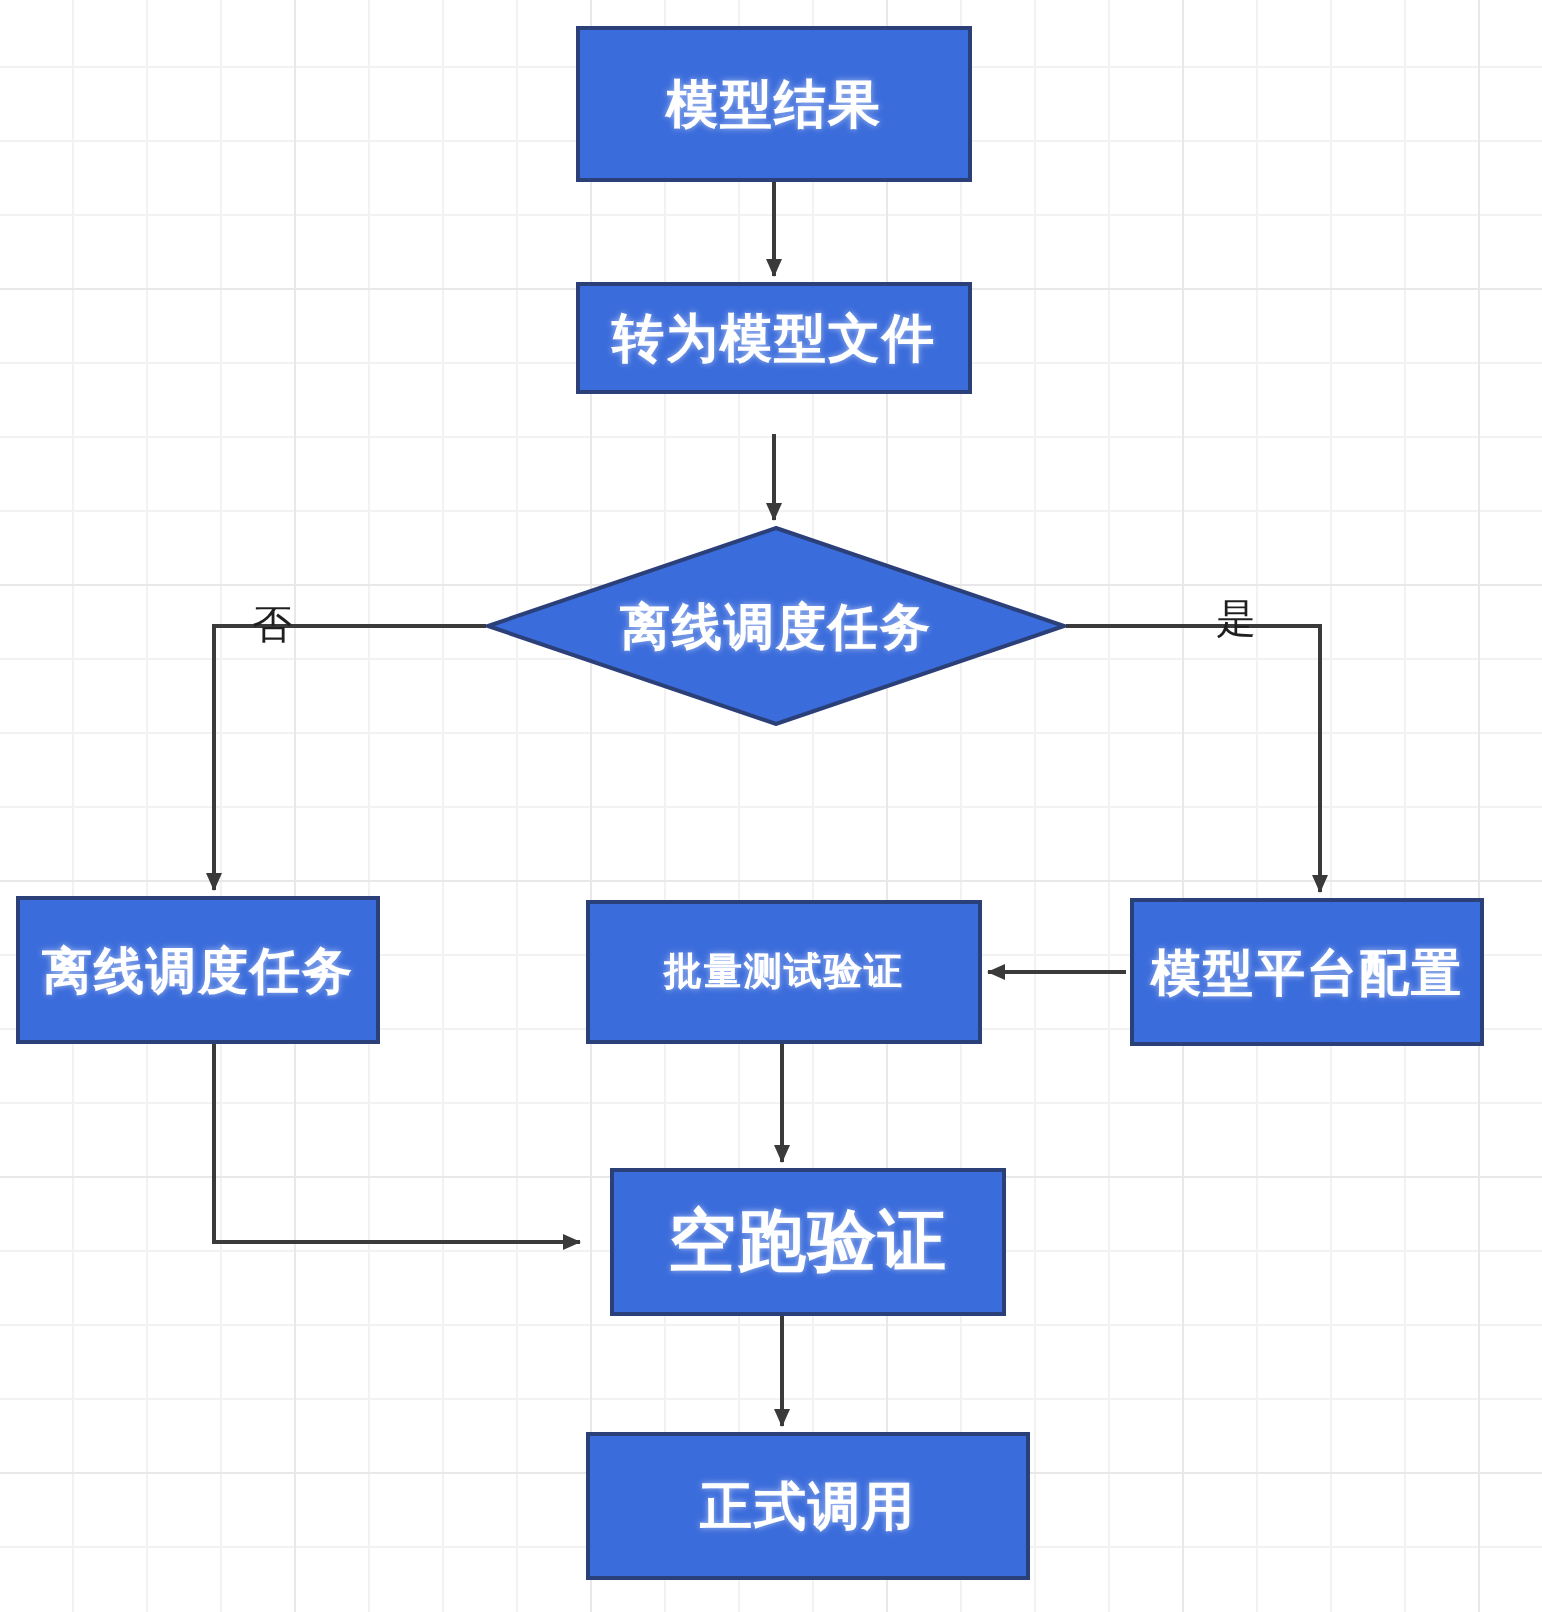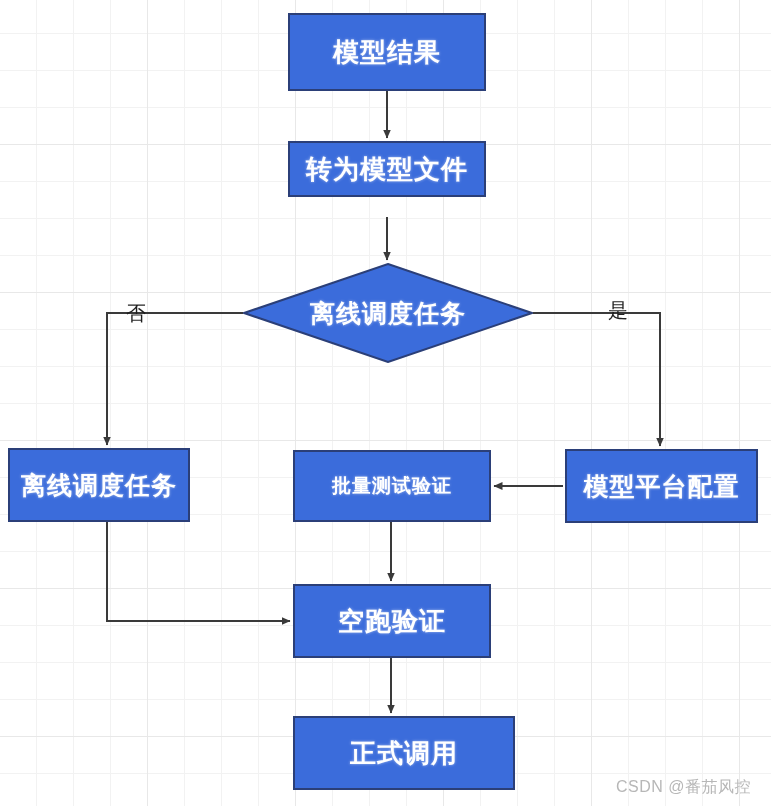--- a/index.html
+++ b/index.html
@@ -136,30 +136,29 @@
           <polygon points="145,1 289,50 145,99 1,50" fill="#3b6cdb" stroke="#2b3f78" stroke-width="2"></polygon>
         </svg>
         <div class="dlabel" style="font-size: 25px;">离线调度任务</div>
       </div>
       <div class="node" style="left: 8px; top: 448px; width: 182px; height: 74px; font-size: 25px;">
         <span class="node-label">离线调度任务</span>
       </div>
       <div class="node" style="left: 293px; top: 450px; width: 198px; height: 72px; font-size: 19px;">
         <span class="node-label">批量测试验证</span>
       </div>
-      <div class="node" style="left: 565px; top: 449px; width: 193px; height: 74px; font-size: 25px;">
+      <div class="node" style="left: 565px; top: 449px; width: 177px; height: 74px; font-size: 25px;">
         <span class="node-label">模型平台配置</span>
       </div>
-      <div class="node" style="left: 293px; top: 584px; width: 198px; height: 74px; font-size: 26px;">
+      <div class="node" style="left: 305px; top: 584px; width: 198px; height: 74px; font-size: 34px;">
         <span class="node-label">空跑验证</span>
       </div>
       <div class="node" style="left: 293px; top: 716px; width: 222px; height: 74px; font-size: 26px;">
         <span class="node-label">正式调用</span>
       </div>
     </div>
   <div id="edge-label-layer">
       <div class="edge-label" style="left: 126px; top: 303px;">否</div>
       <div class="edge-label" style="left: 608px; top: 300px;">是</div>
     </div>
 
-  <div class="watermark" style="left: 616px; top: 777px;">CSDN @番茄风控</div>
 
 </div>
 
 </body></html>

